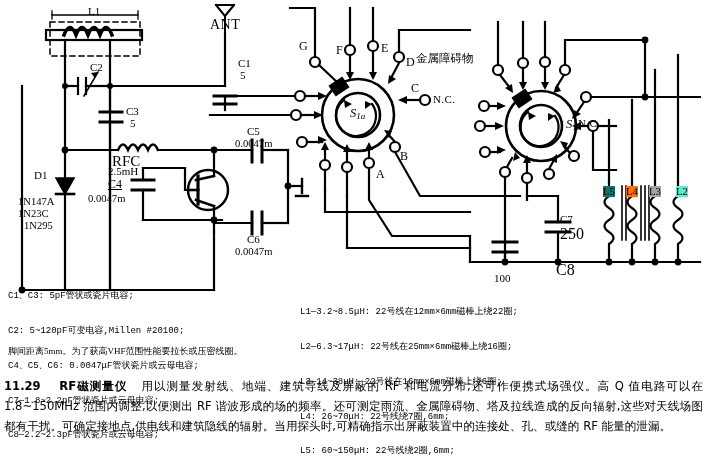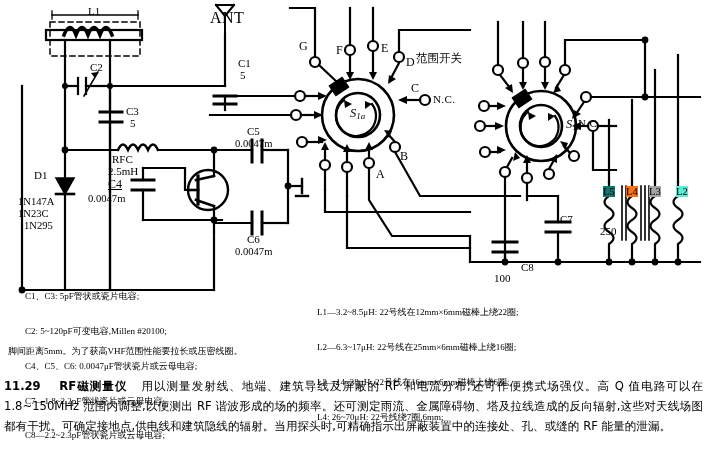--- a/index.html
+++ b/index.html
@@ -2,21 +2,21 @@
 <html><head>
 <meta charset="utf-8">
 <style>
   html,body{margin:0;padding:0;background:#fff;}
   body{width:707px;height:476px;font-family:"Liberation Serif",serif;color:#000;overflow:hidden;position:relative;}
   #sheet{position:relative;width:707px;height:340px;}
   svg.schem{position:absolute;left:0;top:0;width:707px;height:476px;}
   .lbl{position:absolute;font-family:"Liberation Serif",serif;color:#000;white-space:pre;line-height:1.05;}
   .cn{font-family:"DejaVu Sans",sans-serif;}
   .legend{position:absolute;font-family:"Liberation Serif",serif;font-size:9.3px;line-height:11.6px;white-space:pre;color:#000;}
-  .legend .cn{font-family:Liberation Serif, serif;font-size:9px;margin-left:17px;}
+  .legend .cn{font-family:Liberation Mono, monospace;font-size:9px;}
   .body-txt{position:absolute;left:4px;top:376px;width:699px;font-family:"DejaVu Sans",sans-serif;font-size:11.6px;line-height:20px;text-align:justify;color:#000;}
   .body-txt b{font-family:"DejaVu Sans",sans-serif;font-weight:bold;}
   .sec-no{font-weight:bold;}
   .sub{font-size:.72em;vertical-align:-0.22em;}
   .it{font-style:italic;}
 </style>
 </head>
 <body>
 
 <div id="sheet">
@@ -296,77 +296,78 @@
       <path d="M325 190 L325 212 H470" stroke-width="2.2"></path>
       <path d="M347 196 L347 248 H470" stroke-width="2.2"></path>
     </g>
   </svg>
 
   <div class="lbl" style="left:88px;top:6px;font-size:11px;">L1</div>
   <div class="lbl" style="left:90px;top:62px;font-size:11px;">C2</div>
   <div class="lbl" style="left:126px;top:106px;font-size:11px;">C3</div>
   <div class="lbl" style="left:130px;top:118px;font-size:11px;">5</div>
 
-  <div class="lbl" style="left:210px;top:10px;font-size:16px;letter-spacing:.5px;">ANT</div>
+  <div class="lbl" style="left:210px;top:18px;font-size:14px;letter-spacing:.5px;">ANT</div>
   <div class="lbl" style="left:238px;top:58px;font-size:11px;">C1</div>
   <div class="lbl" style="left:240px;top:70px;font-size:11px;">5</div>
 
   <div class="lbl" style="left:34px;top:170px;font-size:11px;">D1</div>
   <div class="lbl" style="left:18px;top:196px;font-size:10.6px;">1N147A</div>
   <div class="lbl" style="left:18px;top:208px;font-size:10.6px;">1N23C</div>
   <div class="lbl" style="left:24px;top:220px;font-size:10.6px;">1N295</div>
 
-  <div class="lbl" style="left:112px;top:154px;font-size:11px;">RFC</div>
+  <div class="lbl" style="left:112px;top:154px;font-size:15px;">RFC</div>
   <div class="lbl" style="left:108px;top:166px;font-size:11px;">2.5mH</div>
 
   <div class="lbl" style="left:108px;top:178px;font-size:12px;text-decoration:underline;">C4</div>
   <div class="lbl" style="left:88px;top:193px;font-size:10.6px;">0.0047m</div>
 
   <div class="lbl" style="left:247px;top:126px;font-size:11px;">C5</div>
   <div class="lbl" style="left:235px;top:138px;font-size:10.6px;">0.0047m</div>
   <div class="lbl" style="left:247px;top:234px;font-size:11px;">C6</div>
   <div class="lbl" style="left:235px;top:246px;font-size:10.6px;">0.0047m</div>
 
   <div class="lbl" style="left:560px;top:214px;font-size:11px;">C7</div>
-  <div class="lbl" style="left:560px;top:226px;font-size:11px;margin-left:40px;">250</div>
-  <div class="lbl" style="left:473px;top:262px;font-size:11px;padding-left:48px;">C8</div>
+  <div class="lbl" style="left:560px;top:226px;font-size:16px;">250</div>
+  <div class="lbl" style="left:508px;top:262px;font-size:16px;padding-left:48px;">C8</div>
   <div class="lbl" style="left:494px;top:273px;font-size:11px;">100</div>
 
   <div class="lbl" style="left:603px;top:186px;font-size:10.6px;background:#0f766e;">L5</div>
   <div class="lbl" style="left:626px;top:186px;font-size:10.6px;background:#f97316;">L4</div>
   <div class="lbl" style="left:649px;top:186px;font-size:10.6px;background:#a3a3a3;font-family:Liberation Serif, serif;">L3</div>
   <div class="lbl" style="left:676px;top:186px;font-size:10.6px;background:#5eead4;">L2</div>
 
   <div class="lbl" style="left:299px;top:40px;font-size:12px;">G</div>
   <div class="lbl" style="left:336px;top:44px;font-size:12px;">F</div>
   <div class="lbl" style="left:381px;top:42px;font-size:12px;">E</div>
   <div class="lbl" style="left:406px;top:56px;font-size:12px;">D</div>
   <div class="lbl" style="left:411px;top:82px;font-size:12px;">C</div>
   <div class="lbl" style="left:400px;top:150px;font-size:12px;">B</div>
   <div class="lbl" style="left:376px;top:168px;font-size:12px;">A</div>
   <div class="lbl" style="left:433px;top:94px;font-size:11px;letter-spacing:.4px;">N.C.</div>
-  <div class="lbl cn" style="left:416px;top:52px;font-size:11.5px;">范围开关</div>
+  <div class="lbl cn" style="left:416px;top:52px;font-size:11.5px;">金属障碍物</div>
   <div class="lbl it" style="left:350px;top:107px;font-size:12.5px;"><span>S</span><span class="sub">1a</span></div>
 
   <div class="lbl" style="left:578px;top:118px;font-size:11px;letter-spacing:.4px;">N.C.</div>
   <div class="lbl it" style="left:532px;top:118px;font-size:12.5px;margin-left:34px;"><span>S</span><span class="sub">1b</span></div>
 
   <div class="legend" style="left:8px;top:268px;width:285px;">
     <div class="cn">C1、C3: 5pF管状或瓷片电容;</div>
     <div class="cn">C2: 5~120pF可变电容,Millen #20100;</div>
     <div class="cn">C4、C5、C6: 0.0047μF管状瓷片或云母电容;</div>
     <div class="cn">C7—1.8~2.2pF管状瓷片或云母电容;</div>
     <div class="cn">C8—2.2~2.3pF管状瓷片或云母电容;</div>
   </div>
 
   <div class="legend" style="left:300px;top:284px;width:400px;">
     <div class="cn">L1—3.2~8.5μH: 22号线在12mm×6mm磁棒上绕22圈;</div>
     <div class="cn">L2—6.3~17μH: 22号线在25mm×6mm磁棒上绕16圈;</div>
     <div class="cn">L3—14~38μH: 22号线在16mm×6mm磁棒上绕6圈;</div>
     <div class="cn">L4: 26~70μH: 22号线绕7圈,6mm;</div>
+    <div class="cn">L5: 60~150μH: 22号线绕2圈,6mm;</div>
   </div>
   <div class="legend cn" style="left:8px;top:346px;width:690px;font-size:9px;">脚间距离5mm。为了获高VHF范围性能要拉长或压密线圈。</div>
 
   <div class="body-txt">
     <b class="sec-no">11.29</b><span>&nbsp;&nbsp;&nbsp;&nbsp;</span><b>RF磁测量仪</b><span>&nbsp;&nbsp;&nbsp;</span><span>用以测量发射线、地端、建筑导线及屏蔽的 RF 和电流分布;还可作便携式场强仪。高 Q 值电路可以在 1.8~150MHz 范围内调整,以便测出 RF 谐波形成的场的频率。还可测定雨流、金属障碍物、塔及拉线造成的反向辐射,这些对天线场图都有干扰。可确定接地点,供电线和建筑隐线的辐射。当用探头时,可精确指示出屏蔽装置中的连接处、孔、或缝的 RF 能量的泄漏。</span>
   </div>
 
 </div>
 
 </body></html>

